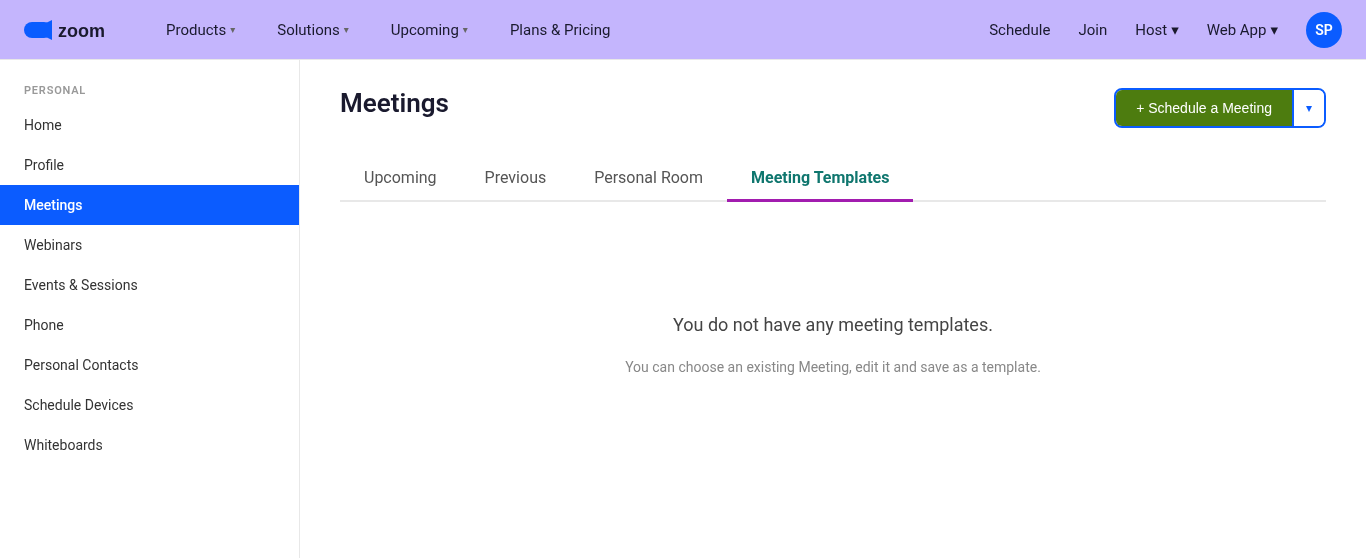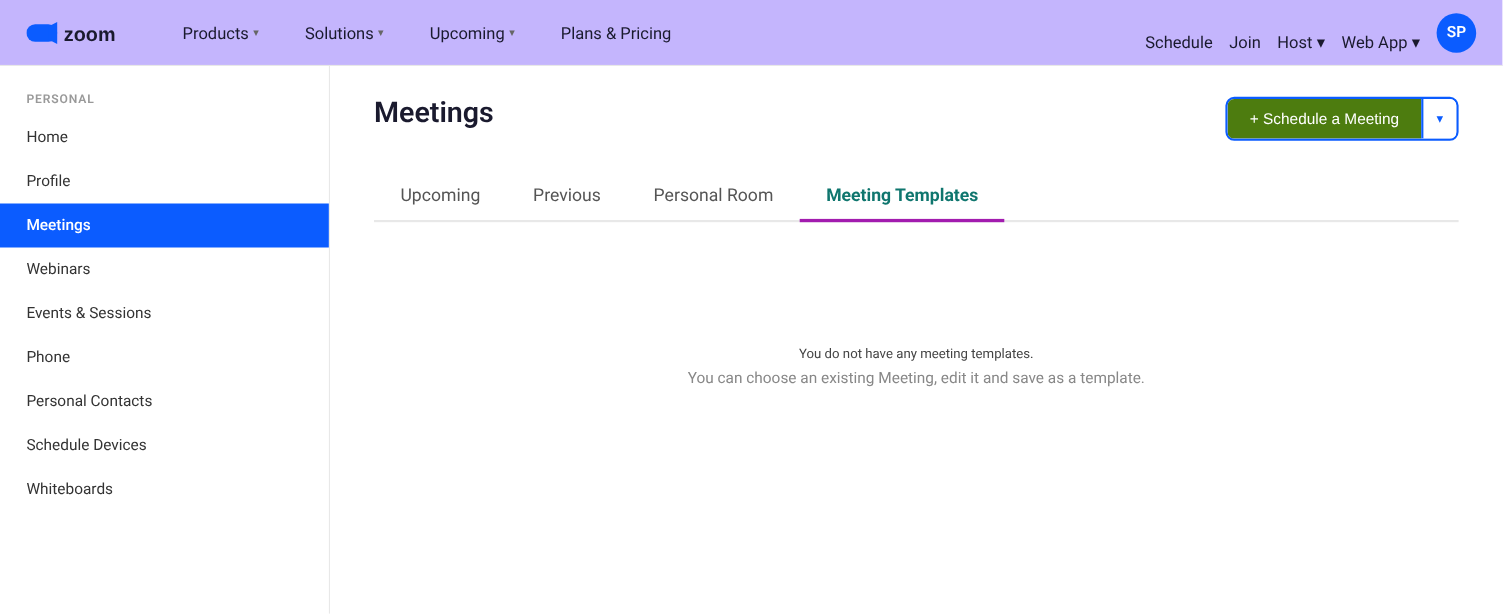--- a/index.html
+++ b/index.html
@@ -57,22 +57,22 @@
       white-space: nowrap;
     }
 
     .nav-item .chevron {
       font-size: 10px;
       color: #666;
     }
 
     .nav-right {
       display: flex;
-      align-items: flex-end;
-      gap: 15px;
+      align-items: center;
+      gap: 28px;
       margin-left: auto;
     }
 
     .nav-right-link {
       font-size: 15px;
       color: #1a1a2e;
       cursor: pointer;
       white-space: nowrap;
     }
 
@@ -227,23 +227,23 @@
       display: flex;
       flex-direction: column;
       align-items: center;
       justify-content: center;
       padding: 80px 20px;
       text-align: center;
       color: #666;
     }
 
     .empty-state-primary {
-      font-size: 12px;
+      font-size: 18px;
       color: #444;
-      margin-bottom: 8px;
+      margin-bottom: 24px;
     }
 
     .empty-state-secondary {
       font-size: 14px;
       color: #888;
     }
   </style>
 </head>
 <body>
 

